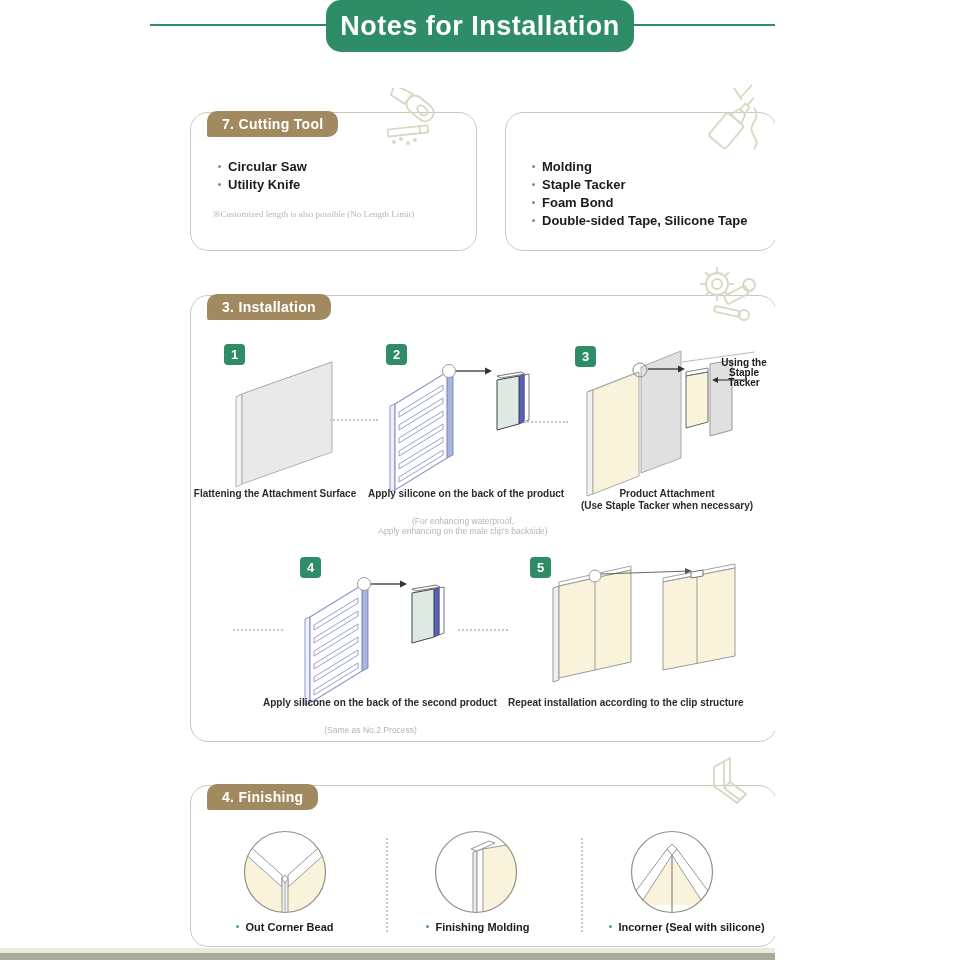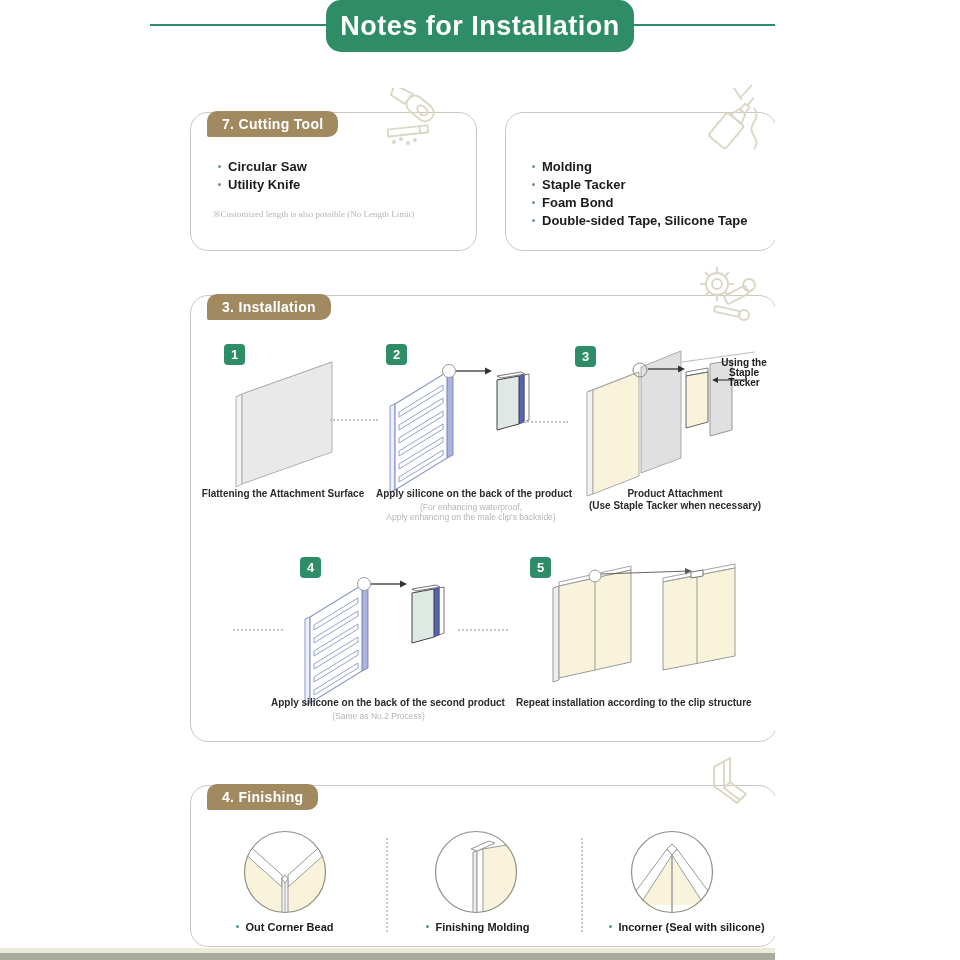--- a/index.html
+++ b/index.html
@@ -16,22 +16,22 @@
     padding:5px 15px;border-radius:10px 10px 10px 2px;letter-spacing:0.3px;}
 
   .tool-list{position:absolute;}
   .tool-item{font-size:13px;font-weight:bold;color:#1b1b1b;line-height:18px;white-space:nowrap;}
   .dot{display:inline-block;width:3px;height:3px;background:#73909c;border-radius:50%;margin:0 7px 3px 0;}
   .note{font-size:9px;color:#b5b5b0;margin-top:13px;white-space:nowrap;font-family:Liberation Serif, serif;}
 
   .badge{position:absolute;width:21px;height:21px;background:#2E8D67;color:#fff;border-radius:4px;
     font-size:13px;font-weight:bold;text-align:center;line-height:21px;}
 
-  .cap{position:absolute;font-size:10px;font-weight:bold;color:#2b2b2b;text-align:center;line-height:12px;white-space:nowrap;padding-left:8px;}
-  .cap-sub{font-size:8.5px;font-weight:normal;color:#b5b5b0;line-height:10px;margin-top:2px;}
+  .cap{position:absolute;font-size:10px;font-weight:bold;color:#2b2b2b;text-align:center;line-height:12px;white-space:nowrap;}
+  .cap-sub{font-size:8.5px;font-weight:normal;color:#b5b5b0;line-height:10px;margin-top:16px;}
   .cap-sub2{font-size:10px;font-weight:bold;color:#2b2b2b;line-height:12px;}
 
   .hdots{position:absolute;border-top:2px dotted #c6c6c2;}
   .vdots{position:absolute;border-left:2px dotted #c6c6c2;}
 
   .ann{position:absolute;font-size:10px;font-weight:bold;color:#1b1b1b;line-height:10px;text-align:center;}
 
   .fin-cap{position:absolute;font-size:11px;font-weight:bold;color:#1b1b1b;text-align:center;white-space:nowrap;}
   .fin-dot{display:inline-block;width:3px;height:3px;background:#4a9a86;border-radius:50%;margin:0 6px 3px 0;}
 

